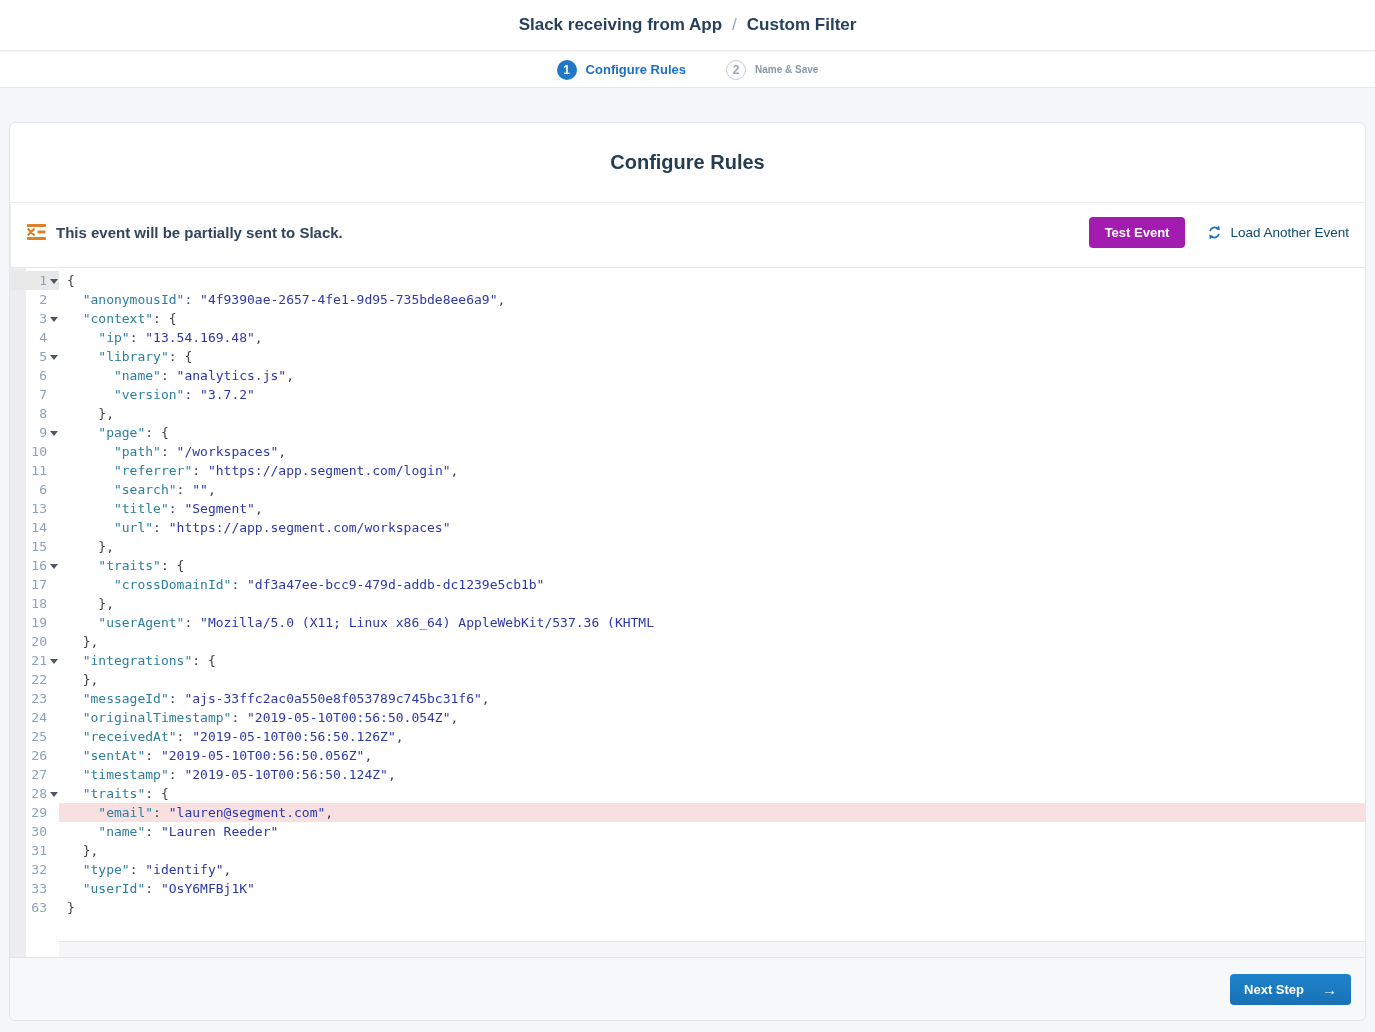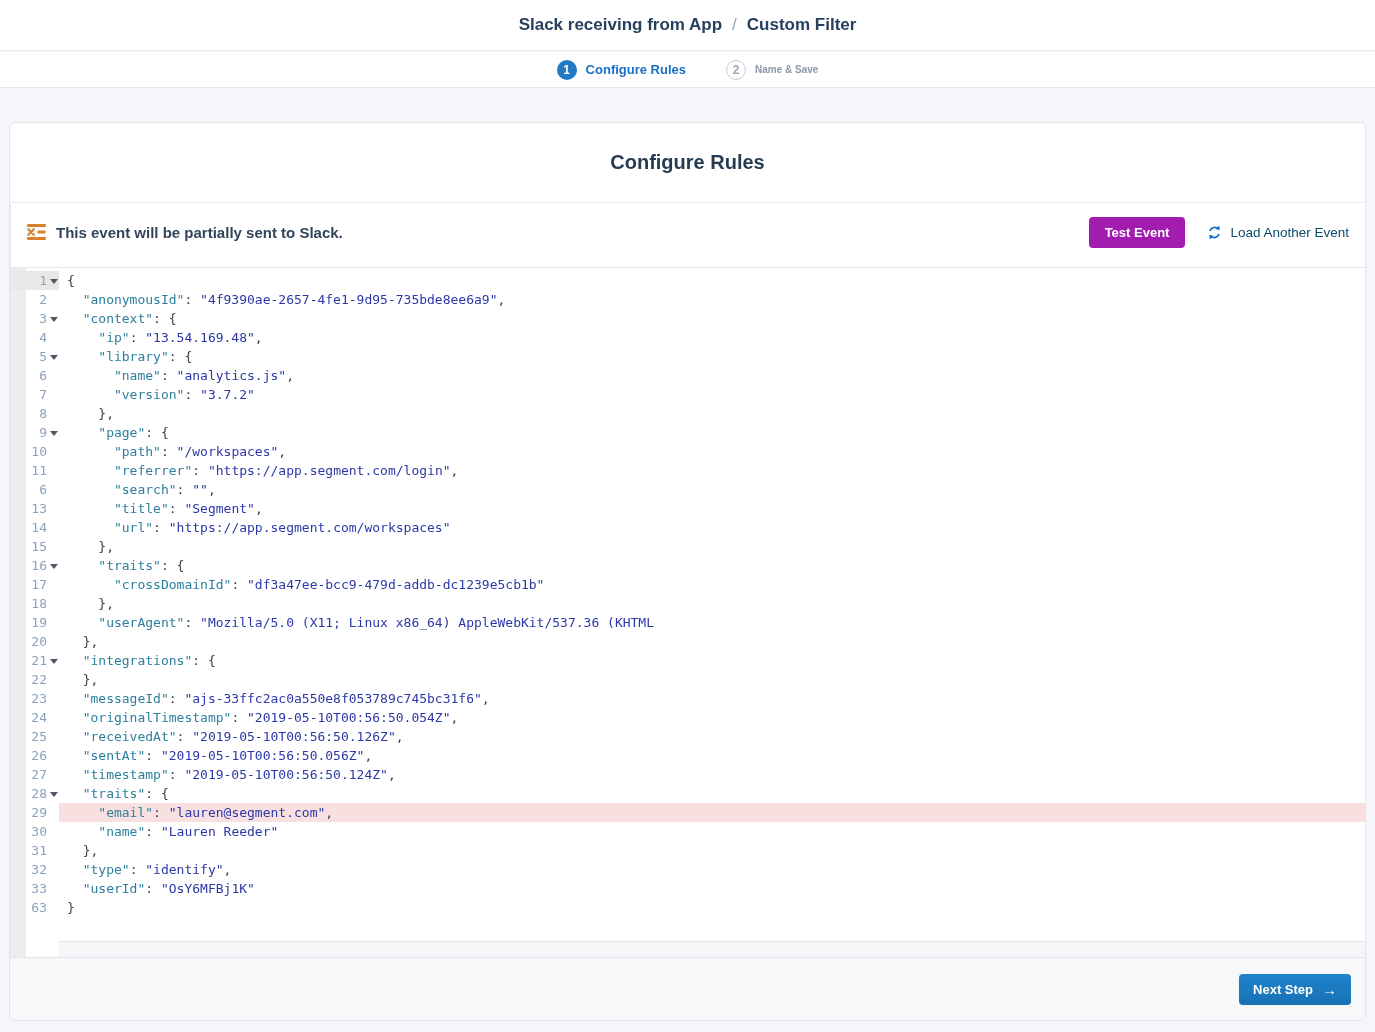--- a/index.html
+++ b/index.html
@@ -135,21 +135,21 @@
     position:absolute; left:0; right:0; bottom:0; height:63px;
     background:#f7f8fa; border-top:1px solid #e2e6ea;
     border-radius:0 0 6px 6px;
     display:flex; align-items:center; justify-content:flex-end; padding:0 14px;
   }
   .next-btn {
     height:31px; padding:0 14px; border:none; border-radius:4px;
     background:linear-gradient(180deg,#1e83cc,#1971b4);
     color:#fff; font-size:13px; font-weight:600;
     font-family:"Liberation Sans", sans-serif; cursor:pointer;
-    display:flex; align-items:center; gap:9px;
+    display:flex; align-items:center; gap:18px;
   }
   .next-btn .arrow { font-size:15px; line-height:1; }
 
   .icon-svg { display:block; }
 </style>
 </head>
 <body>
 
 <header class="topbar">
   <span class="crumb">Slack receiving from App</span>

